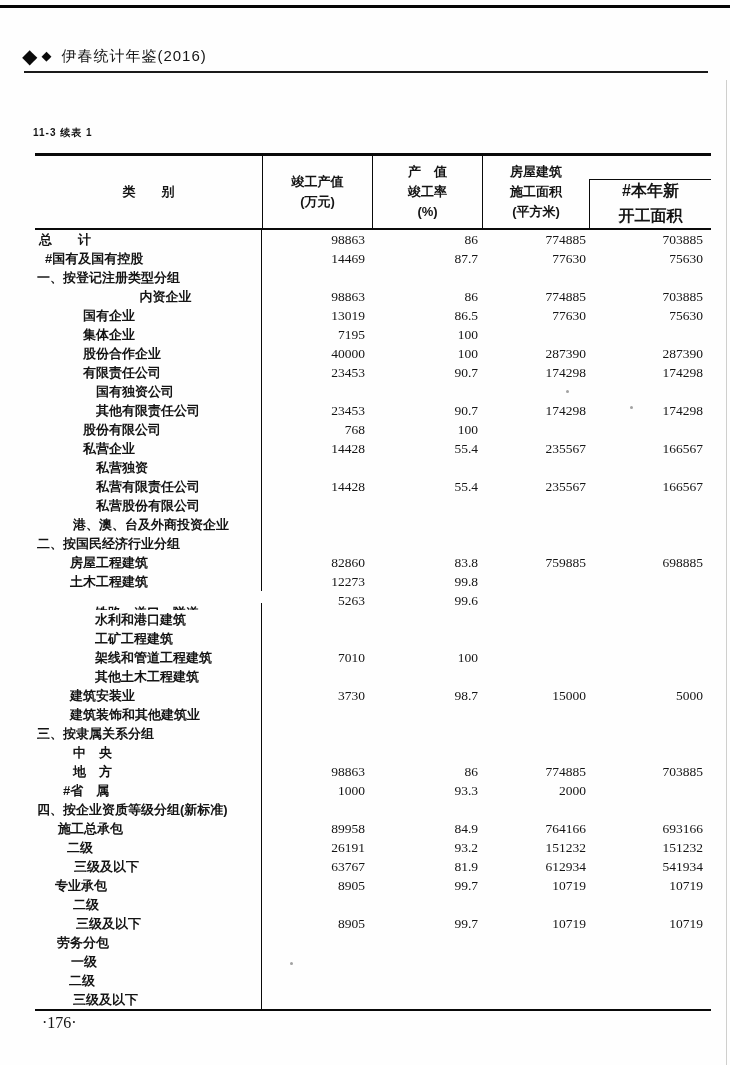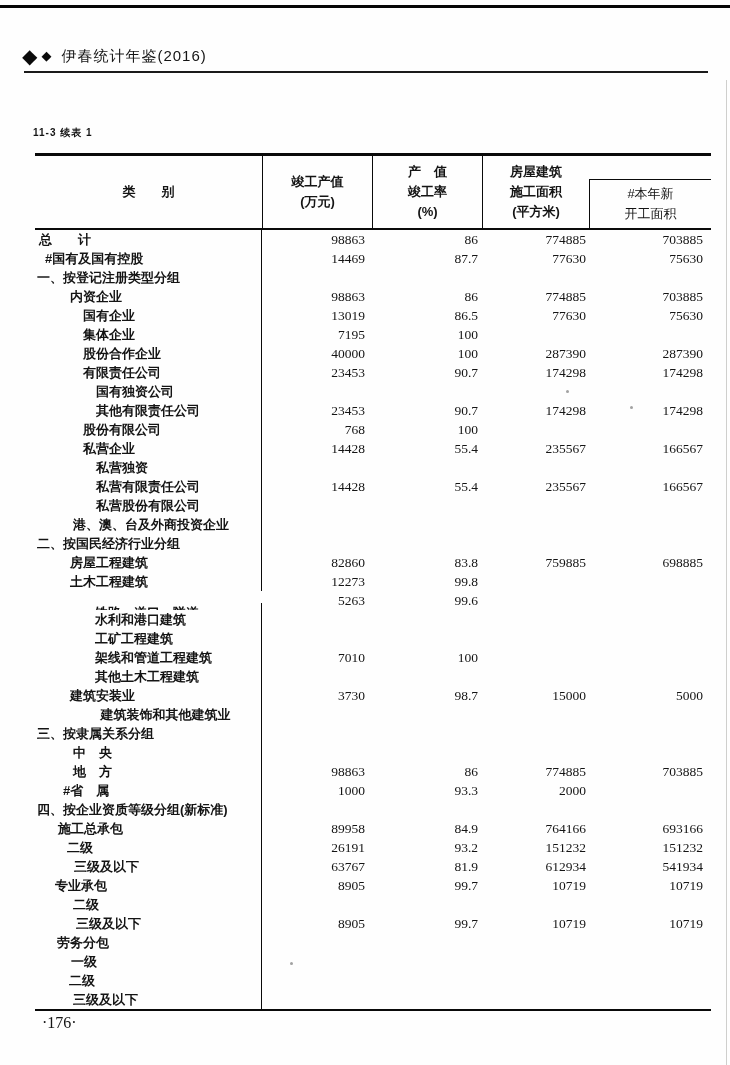--- a/index.html
+++ b/index.html
@@ -16,21 +16,21 @@
 
   .tbl{position:absolute;left:35px;top:153px;width:676px;}
   .thead{display:grid;grid-template-columns:227px 110px 110px 107px 122px;height:72px;
          border-top:3px solid #0a0a0a;border-bottom:2px solid #0a0a0a;box-sizing:content-box;}
   .th{display:flex;align-items:center;justify-content:center;text-align:center;
       font-size:13px;font-weight:700;line-height:1.55;white-space:pre-line;box-sizing:border-box;}
   .th.b{border-left:1.5px solid #0a0a0a;}
   .th5wrap{position:relative;}
   .th5box{position:absolute;top:23px;left:0;right:0;bottom:0;border-top:1.5px solid #0a0a0a;
           border-left:1.5px solid #0a0a0a;display:flex;align-items:center;justify-content:center;
-          text-align:center;font-size:13px;font-weight:400;line-height:1.55;white-space:pre-line;}
+          text-align:center;font-size:16px;font-weight:700;line-height:1.55;white-space:pre-line;}
   .tbody{border-bottom:2.5px solid #0a0a0a;}
   .tr{display:grid;grid-template-columns:227px 110px 110px 107px 122px;height:19px;}
   .td{line-height:19px;box-sizing:border-box;overflow:hidden;}
   .td.label{border-right:1.5px solid #0a0a0a;font-size:13px;font-weight:700;white-space:nowrap;}
   .td.num{text-align:right;font-family:"Liberation Serif",serif;font-size:13.5px;font-weight:400;}
   .td.n1{padding-right:7px;}
   .td.n2{padding-right:4px;}
   .td.n3{padding-right:3px;}
   .td.n4{padding-right:8px;}
   .pagenum{position:absolute;left:42px;top:1014px;font-size:16px;font-family:Liberation Serif, serif;}
@@ -87,21 +87,21 @@
 
   <div class="tr">
     <div class="td label" style="padding-left: 2px;">一、按登记注册类型分组</div>
     <div class="td num n1"></div>
     <div class="td num n2"></div>
     <div class="td num n3"></div>
     <div class="td num n4"></div>
   </div>
 
   <div class="tr">
-    <div class="td label" style="padding-left: 35px;">内资企业</div>
+    <div class="td label" style="padding-left: 35px; text-align: center;">内资企业</div>
     <div class="td num n1">98863</div>
     <div class="td num n2">86</div>
     <div class="td num n3">774885</div>
     <div class="td num n4">703885</div>
   </div>
 
   <div class="tr">
     <div class="td label" style="padding-left: 48px;">国有企业</div>
     <div class="td num n1">13019</div>
     <div class="td num n2">86.5</div>
@@ -263,21 +263,21 @@
 
   <div class="tr">
     <div class="td label" style="padding-left: 35px;">建筑安装业</div>
     <div class="td num n1">3730</div>
     <div class="td num n2">98.7</div>
     <div class="td num n3">15000</div>
     <div class="td num n4">5000</div>
   </div>
 
   <div class="tr">
-    <div class="td label" style="padding-left: 35px; text-align: center;">建筑装饰和其他建筑业</div>
+    <div class="td label" style="padding-left: 35px;">建筑装饰和其他建筑业</div>
     <div class="td num n1"></div>
     <div class="td num n2"></div>
     <div class="td num n3"></div>
     <div class="td num n4"></div>
   </div>
 
   <div class="tr">
     <div class="td label" style="padding-left: 2px;">三、按隶属关系分组</div>
     <div class="td num n1"></div>
     <div class="td num n2"></div>

